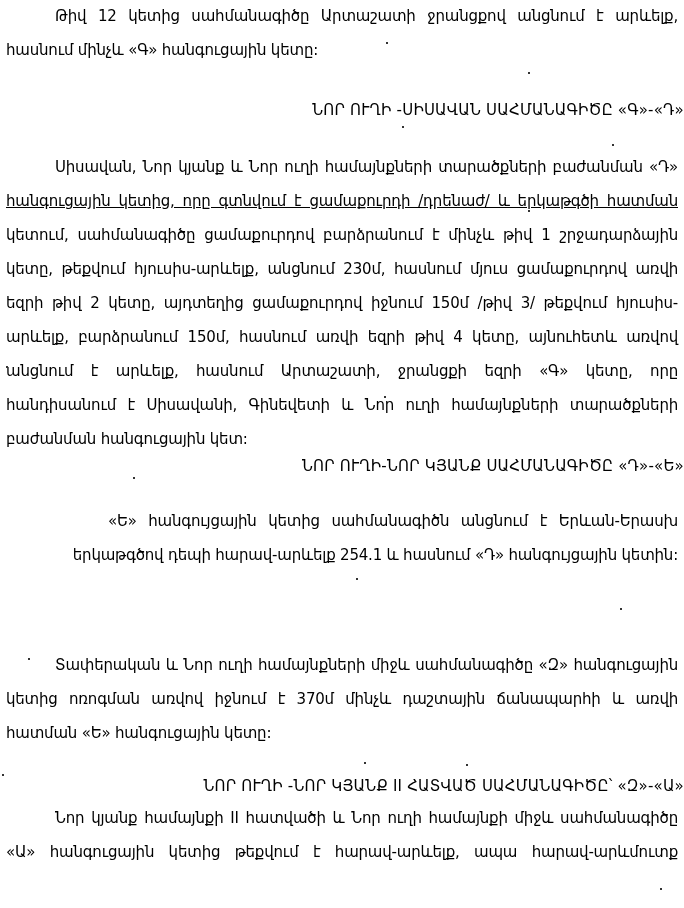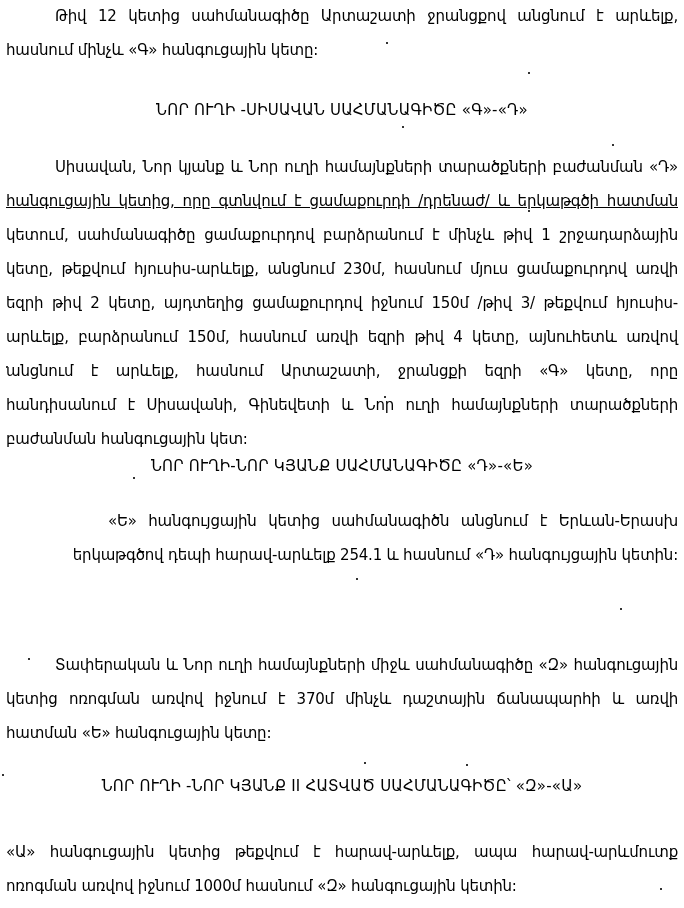--- a/index.html
+++ b/index.html
@@ -9,21 +9,21 @@
     color: #000000;
   }
   .page { position: absolute; left: 0; top: 0; width: 684px; height: 664px; }
   .line {
     position: absolute; left: 6px; right: 6px;
     font-size: 15px; line-height: 20px; white-space: nowrap;
     letter-spacing: -0.2px;
   }
   .just { text-align: justify; text-align-last: justify; }
   .heading {
-    position: absolute; left: 0; right: 0; text-align: center;
+    position: absolute; left: 0; right: 0; text-align: right;
     font-size: 15px; line-height: 20px; white-space: nowrap;
     letter-spacing: 0.2px;
   }
   .speck { position: absolute; width: 2px; height: 2px; background: #333; }
 </style>
 </head>
 <body>
 
 <div class="page">
 
@@ -47,22 +47,22 @@
   <div class="line just" style="top:511px; left:108px;">«Ե» հանգույցային կետից սահմանագիծն անցնում է Երևան-Երասխ</div>
   <div class="line" style="top:545px;text-align:right;">երկաթգծով դեպի հարավ-արևելք 254.1 և հասնում «Դ» հանգույցային կետին:</div>
 
 
   <div class="line just" style="top:655px; left:55px;">Տափերական և Նոր ուղի համայնքների միջև սահմանագիծը «Զ» հանգուցային</div>
   <div class="line just" style="top:689px;">կետից ոռոգման առվով իջնում է 370մ մինչև դաշտային ճանապարհի և առվի</div>
   <div class="line" style="top:723px;">հատման «Ե» հանգուցային կետը:</div>
 
   <div class="heading" style="top:776px;">ՆՈՐ ՈՒՂԻ  -ՆՈՐ ԿՅԱՆՔ II ՀԱՏՎԱԾ ՍԱՀՄԱՆԱԳԻԾԸ՝  «Զ»-«Ա»</div>
 
+  <div class="line just" style="top:808px; left:55px;">Նոր կյանք համայնքի II հատվածի և Նոր ուղի համայնքի միջև  սահմանագիծը</div>
   <div class="line just" style="top:842px;">«Ա» հանգուցային կետից թեքվում է հարավ-արևելք, ապա հարավ-արևմուտք</div>
-  <div class="line" style="top:876px;">ոռոգման առվով իջնում 1000մ հասնում «Զ» հանգուցային կետին:</div>
 
   <div class="speck" style="left:386px; top:42px;"></div>
   <div class="speck" style="left:528px; top:72px;"></div>
   <div class="speck" style="left:402px; top:126px;"></div>
   <div class="speck" style="left:612px; top:144px;"></div>
   <div class="speck" style="left:528px; top:210px;"></div>
   <div class="speck" style="left:6px; top:366px;"></div>
   <div class="speck" style="left:384px; top:396px;"></div>
   <div class="speck" style="left:133px; top:477px;"></div>
   <div class="speck" style="left:356px; top:578px;"></div>

